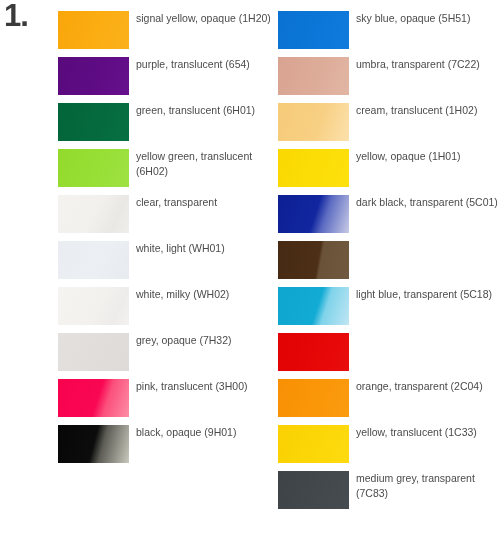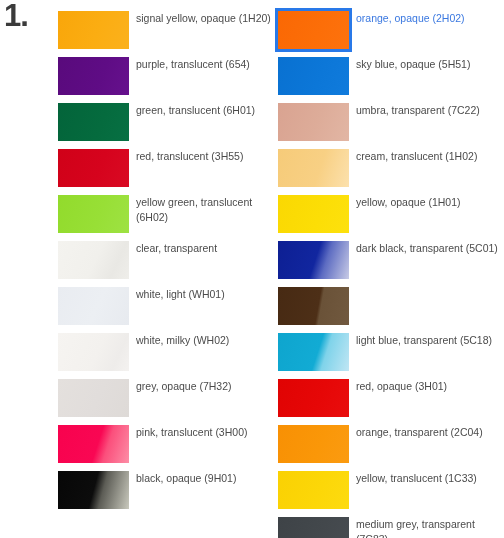--- a/index.html
+++ b/index.html
@@ -97,24 +97,20 @@
       </div>
       <div class="swatch-item">
         <div class="swatch-chip" style="background: linear-gradient(110deg, rgb(89, 10, 124) 0%, rgb(95, 12, 133) 60%, rgb(102, 17, 141) 100%);"></div>
         <div class="swatch-label">purple, translucent (654)</div>
       </div>
       <div class="swatch-item">
         <div class="swatch-chip" style="background: linear-gradient(110deg, rgb(3, 100, 58) 0%, rgb(5, 107, 62) 60%, rgb(7, 112, 67) 100%);"></div>
         <div class="swatch-label">green, translucent (6H01)</div>
       </div>
       <div class="swatch-item">
-        <div class="swatch-chip" style="background: linear-gradient(110deg, rgb(208, 1, 24) 0%, rgb(214, 3, 29) 58%, rgb(217, 10, 35) 100%);"></div>
-        <div class="swatch-label">red, translucent (3H55)</div>
-      </div>
-      <div class="swatch-item">
         <div class="swatch-chip" style="background: linear-gradient(110deg, rgb(146, 219, 44) 0%, rgb(152, 223, 54) 58%, rgb(158, 226, 67) 100%);"></div>
         <div class="swatch-label">yellow green, translucent (6H02)</div>
       </div>
       <div class="swatch-item">
         <div class="swatch-chip" style="background: linear-gradient(115deg, rgb(244, 243, 239) 0%, rgb(241, 240, 236) 52%, rgb(233, 232, 228) 78%, rgb(239, 238, 234) 100%);"></div>
         <div class="swatch-label">clear, transparent</div>
       </div>
       <div class="swatch-item">
         <div class="swatch-chip" style="background: linear-gradient(115deg, rgb(233, 236, 241) 0%, rgb(236, 239, 243) 55%, rgb(231, 234, 239) 100%);"></div>
         <div class="swatch-label">white, light (WH01)</div>
@@ -130,24 +126,20 @@
       <div class="swatch-item">
         <div class="swatch-chip" style="background: linear-gradient(108deg, rgb(248, 2, 78) 0%, rgb(249, 7, 83) 55%, rgb(251, 79, 124) 68%, rgb(253, 142, 166) 100%);"></div>
         <div class="swatch-label">pink, translucent (3H00)</div>
       </div>
       <div class="swatch-item">
         <div class="swatch-chip" style="background: linear-gradient(105deg, rgb(7, 7, 7) 0%, rgb(12, 12, 12) 50%, rgb(92, 92, 85) 62%, rgb(201, 201, 189) 100%);"></div>
         <div class="swatch-label">black, opaque (9H01)</div>
       </div>
     </div>
   <div class="swatch-column column-right" id="col-right">
-      <div class="swatch-item is-selected">
-        <div class="swatch-chip" style="background: linear-gradient(110deg, rgb(250, 104, 4) 0%, rgb(252, 110, 8) 58%, rgb(253, 114, 14) 100%);"></div>
-        <div class="swatch-label">orange, opaque (2H02)</div>
-      </div>
       <div class="swatch-item">
         <div class="swatch-chip" style="background: linear-gradient(110deg, rgb(9, 113, 209) 0%, rgb(12, 119, 216) 58%, rgb(16, 123, 220) 100%);"></div>
         <div class="swatch-label">sky blue, opaque (5H51)</div>
       </div>
       <div class="swatch-item">
         <div class="swatch-chip" style="background: linear-gradient(110deg, rgb(217, 163, 145) 0%, rgb(221, 172, 153) 55%, rgb(226, 182, 164) 100%);"></div>
         <div class="swatch-label">umbra, transparent (7C22)</div>
       </div>
       <div class="swatch-item">
         <div class="swatch-chip" style="background: linear-gradient(108deg, rgb(246, 203, 121) 0%, rgb(248, 208, 132) 58%, rgb(252, 225, 173) 100%);"></div>
@@ -163,21 +155,20 @@
       </div>
       <div class="swatch-item">
         <div class="swatch-chip" style="background: linear-gradient(100deg, rgb(71, 42, 19) 0%, rgb(77, 47, 23) 56%, rgb(106, 82, 56) 60%, rgb(113, 89, 63) 100%);"></div>
       </div>
       <div class="swatch-item">
         <div class="swatch-chip" style="background: linear-gradient(108deg, rgb(14, 165, 206) 0%, rgb(18, 171, 212) 55%, rgb(127, 211, 234) 66%, rgb(192, 230, 244) 100%);"></div>
         <div class="swatch-label">light blue, transparent (5C18)</div>
       </div>
       <div class="swatch-item">
         <div class="swatch-chip" style="background: linear-gradient(110deg, rgb(224, 3, 3) 0%, rgb(230, 7, 7) 58%, rgb(233, 13, 13) 100%);"></div>
-        <div class="swatch-label">red, opaque (3H01)</div>
       </div>
       <div class="swatch-item">
         <div class="swatch-chip" style="background: linear-gradient(110deg, rgb(248, 144, 4) 0%, rgb(250, 151, 8) 58%, rgb(251, 155, 17) 100%);"></div>
         <div class="swatch-label">orange, transparent (2C04)</div>
       </div>
       <div class="swatch-item">
         <div class="swatch-chip" style="background: linear-gradient(110deg, rgb(250, 209, 3) 0%, rgb(252, 215, 8) 58%, rgb(253, 219, 16) 100%);"></div>
         <div class="swatch-label">yellow, translucent (1C33)</div>
       </div>
       <div class="swatch-item">

